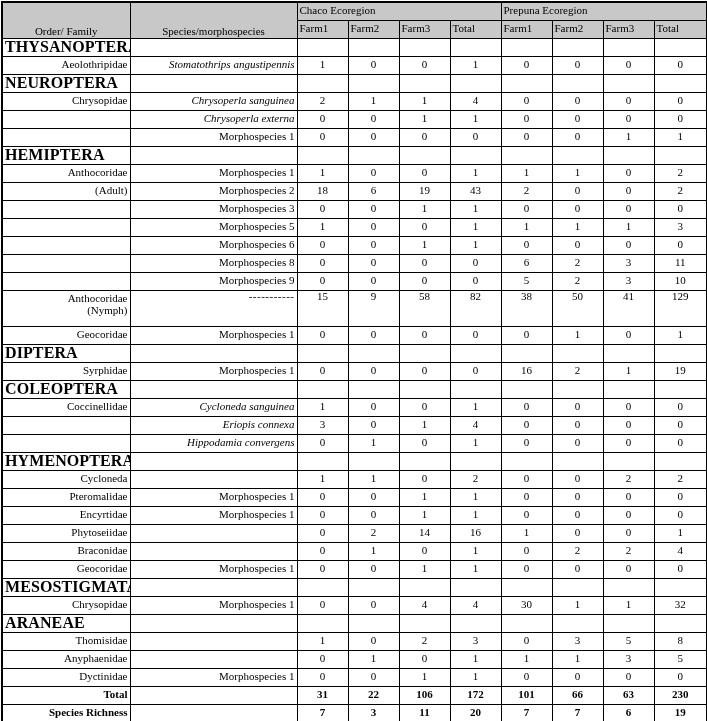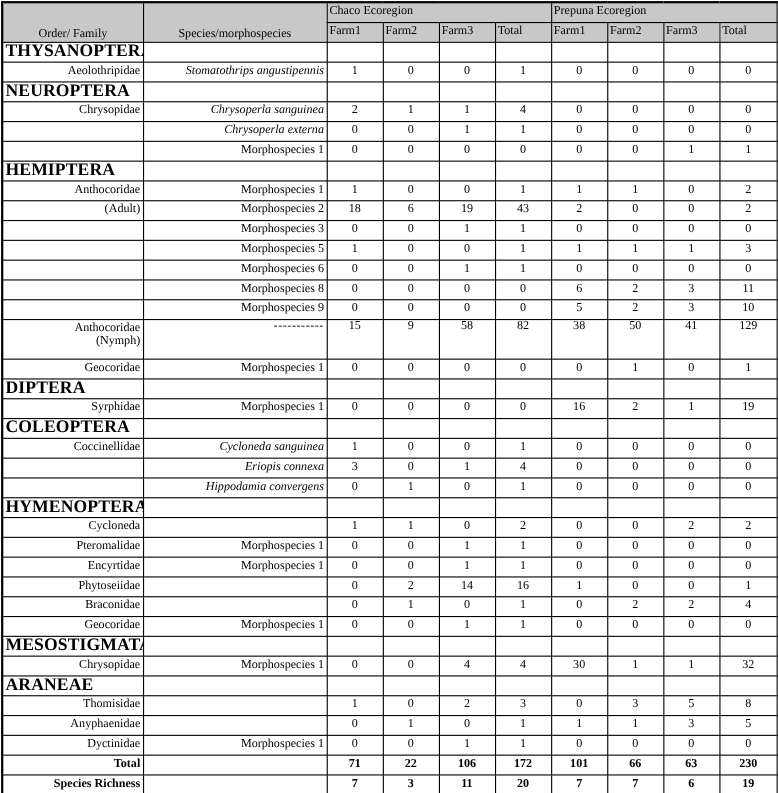--- a/index.html
+++ b/index.html
@@ -542,21 +542,21 @@
           <td class="val">1</td>
           <td class="val">1</td>
           <td class="val">0</td>
           <td class="val">0</td>
           <td class="val">0</td>
           <td class="val">0</td>
         </tr>
         <tr class="total-row">
           <td class="family">Total</td>
           <td class="species plain"></td>
-          <td class="val">71</td>
+          <td class="val">31</td>
           <td class="val">22</td>
           <td class="val">106</td>
           <td class="val">172</td>
           <td class="val">101</td>
           <td class="val">66</td>
           <td class="val">63</td>
           <td class="val">230</td>
         </tr>
         <tr class="rich-row">
           <td class="family">Species Richness</td>

